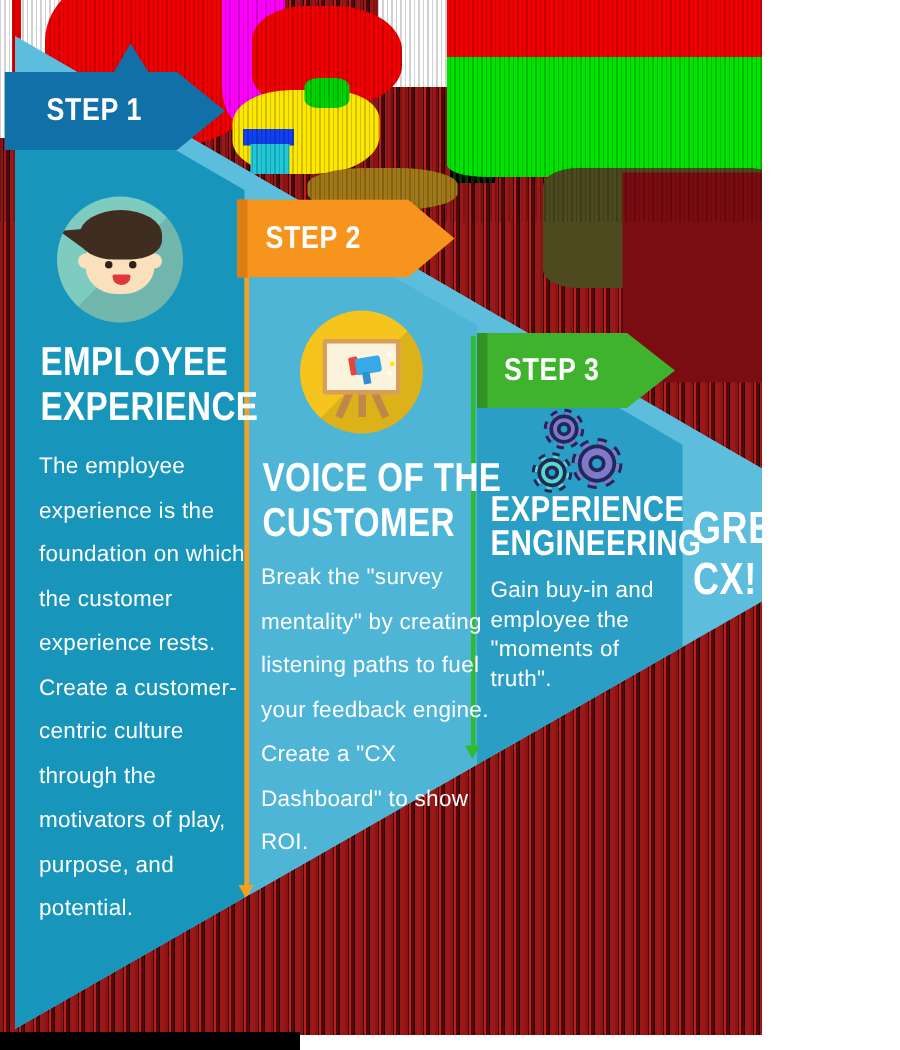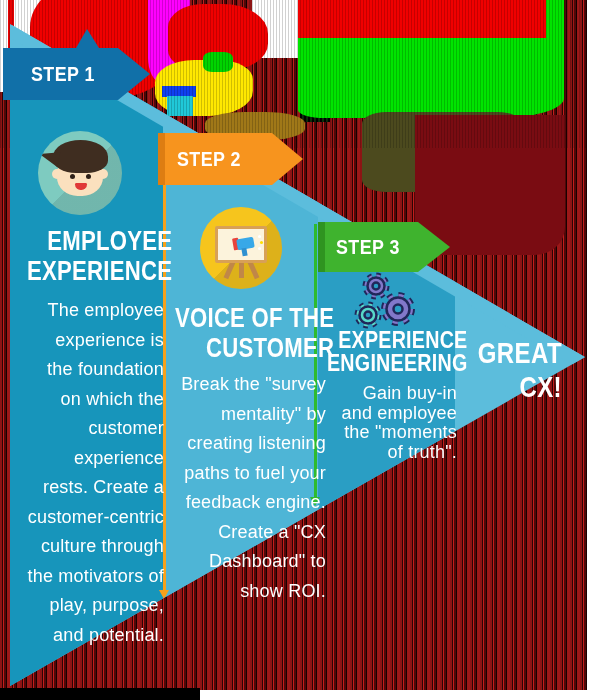--- a/index.html
+++ b/index.html
@@ -1,19 +1,19 @@
 <!DOCTYPE html>
 <html><head>
 <meta charset="utf-8">
 <style>
   html,body{margin:0;padding:0;background:#fff;}
-  #canvas{position:relative;width:587px;height:700px;overflow:hidden;
+  #canvas{position:relative;width:508px;height:700px;overflow:hidden;
     font-family:"Liberation Sans",sans-serif;
     
-    background:repeating-linear-gradient(90deg,#8c1414 0 2px,#2a0404 2px 3px,#c21c1c 3px 4px,#500808 4px 6px,#1a0000 6px 7px,#9c1818 7px 10px);text-align:right;}
+    background:repeating-linear-gradient(90deg,#8c1414 0 2px,#2a0404 2px 3px,#c21c1c 3px 4px,#500808 4px 6px,#1a0000 6px 7px,#9c1818 7px 10px);}
   .abs{position:absolute;}
   .nb{position:absolute;}
   
   #tri{position:absolute;left:0;top:0;width:600px;height:700px;
     clip-path:polygon(10px 24px,585px 357px,10px 686px);
     background:#5CBDDC;z-index:3;}
   .col{position:absolute;bottom:0;}
   #col1{left:10px;width:153px;top:60px;background:#1795BB;}
   #col2{left:166px;width:152px;top:140px;background:#4EB5D6;}
   #col3{left:318px;width:137px;top:230px;background:#2A9EC4;}
@@ -37,21 +37,21 @@
     clip-path:polygon(318px 222px,418px 222px,450px 247px,418px 272px,318px 272px);
     background:#3FB32E;}
   #ban3f{left:318px;top:222px;width:7px;height:50px;background:#2F9420;z-index:7;}
   .banlabel{position:absolute;z-index:8;color:#fff;font-weight:bold;font-size:21px;
     transform:scaleX(0.85);transform-origin:left center;letter-spacing:0.5px;}
   
   .heading{position:absolute;z-index:8;color:#fff;font-weight:bold;white-space:pre-line;
     transform:scaleX(0.82);transform-origin:left top;letter-spacing:0.3px;}
   .h-big{font-size:27px;line-height:30px;}
   .h-small{font-size:24px;line-height:23px;}
-  .body{position:absolute;z-index:8;color:#fff;font-size:18px;letter-spacing:0.2px;}
+  .body{position:absolute;z-index:8;color:#fff;font-size:15px;letter-spacing:0.2px;}
   .lh-wide{line-height:29.5px;}
   .lh-tight{line-height:19.5px;}
   #greatcx{position:absolute;left:462px;top:336px;z-index:8;color:#fff;font-weight:bold;
     font-size:30px;transform:scaleX(0.8);transform-origin:left top;letter-spacing:0.5px;}
   
   .iconwrap{position:absolute;z-index:8;}
   .circleicon{position:relative;border-radius:50%;overflow:hidden;}
   .shade{position:absolute;left:0;top:0;width:100%;height:100%;
     background:linear-gradient(135deg,rgba(0,0,0,0) 52%,rgba(0,0,0,0.10) 52%);}
   

